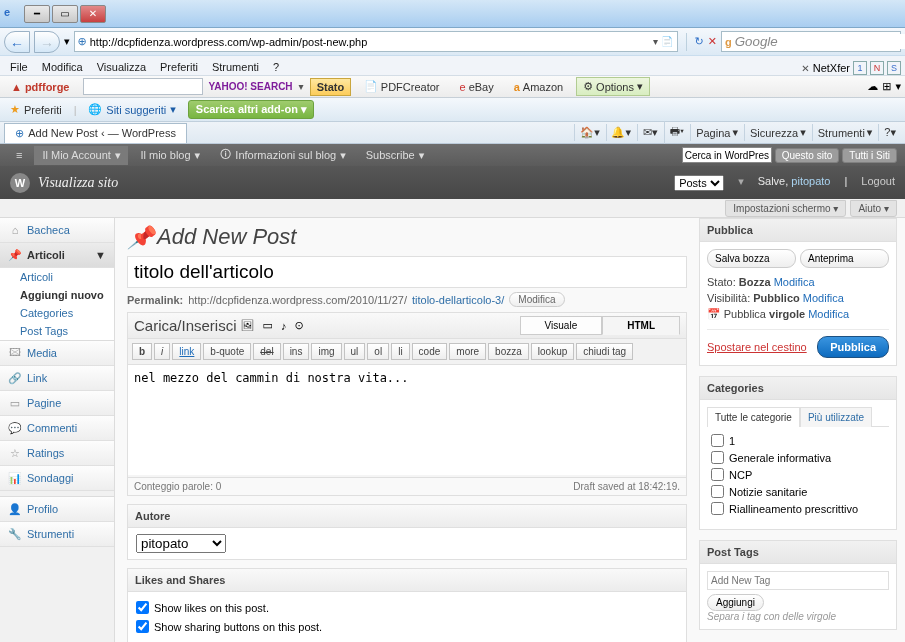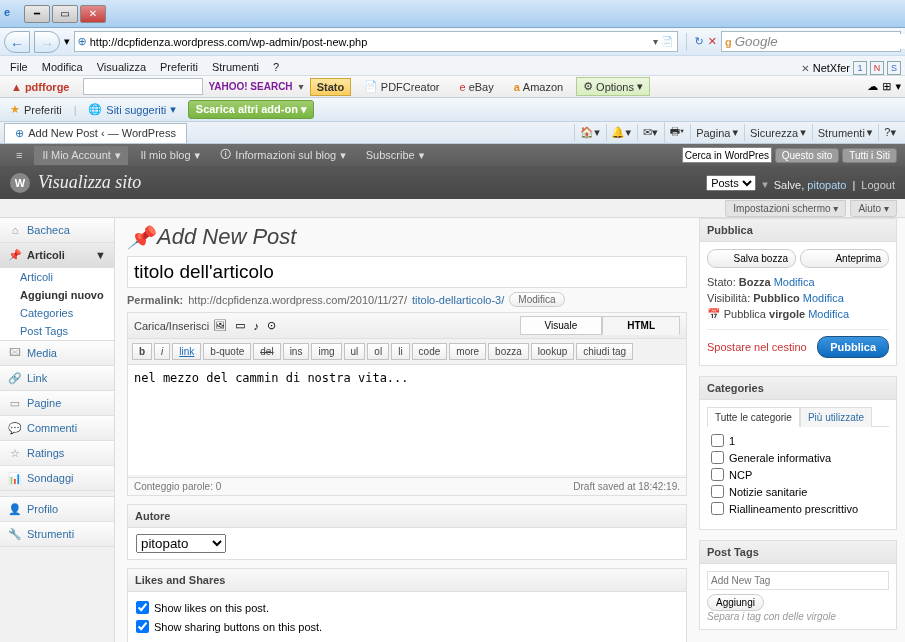--- a/index.html
+++ b/index.html
@@ -53,22 +53,22 @@
 .wpbar{height:22px;background:linear-gradient(#6d6d6d,#5b5b5b);display:flex;align-items:center;padding:0 8px;gap:4px;color:#ddd}
 .wpbaritem{padding:3px 8px;display:flex;align-items:center;gap:4px}
 .wpbaritem.active{background:#7a7a7a}
 .wpbar .rt{margin-left:auto;display:flex;align-items:center;gap:3px}
 .wpsearch{width:90px;height:16px;border:1px solid #888;background:#fff;font-size:10px;padding:0 2px}
 .wpbtn{padding:1px 6px;background:#9c9c9c;border:1px solid #808080;border-radius:3px;color:#fff;font-size:10px}
 
 
 .wphead{height:33px;background:linear-gradient(#575757,#464646);display:flex;align-items:center;padding:0 10px;color:#e8e8e8}
 .wplogo{width:20px;height:20px;border-radius:10px;background:#888;display:flex;align-items:center;justify-content:center;color:#fff;margin-right:8px;font-weight:bold}
-.wptitle{font-family:Georgia,serif;font-style:italic;font-size:18px;color:#eee}
-.wphead .rt{margin-left:auto;display:flex;align-items:flex-end;gap:6px;font-size:11px}
+.wptitle{font-family:Georgia,serif;font-style:italic;font-size:14px;color:#eee}
+.wphead .rt{margin-left:auto;display:flex;align-items:flex-start;gap:14px;font-size:11px}
 .wphead .rt select{font-size:11px}
 .wphead a{color:#aad4f1}
 
 
 .screenopts{height:19px;background:#f1f1f1;border-bottom:1px solid #dadada;display:flex;justify-content:flex-end;align-items:center;padding:0 8px;gap:4px}
 .sotab{padding:2px 7px;border:1px solid #ccc;border-radius:0 0 3px 3px;background:#e3e3e3;font-size:10px;color:#555}
 
 
 .wpbody{display:flex;height:431px;background:#f9f9f9;overflow:hidden}
 
@@ -109,21 +109,21 @@
 .metabody{padding:6px 8px;font-size:11px}
 .metabody select{width:90px}
 .checkrow{display:flex;align-items:flex-end;gap:5px;padding:3px 0}
 
 
 .rightcol{width:210px;padding:0 8px 0 4px;overflow-y:auto}
 .postbox{border:1px solid #dfdfdf;margin-bottom:10px;background:#fff}
 .pbhead{padding:5px 7px;background:linear-gradient(#f1f1f1,#e6e6e6);font-weight:bold;font-size:11px;color:#444;border-bottom:1px solid #dfdfdf}
 .pbbody{padding:7px;font-size:11px}
 .btngroup{display:flex;gap:4px;margin-bottom:6px}
-.wbtn{padding:3px 7px;border:1px solid #ccc;border-radius:9px;background:linear-gradient(#fff,#eee);font-size:10px;flex:1;text-align:right}
+.wbtn{padding:3px 7px;border:1px solid #ccc;border-radius:9px;background:linear-gradient(#fff,#eee);font-size:10px;flex:1;text-align:left}
 .statline{padding:2px 0;color:#444}
 .statline a{color:#1e6bb8}
 .pubrow{display:flex;align-items:center;justify-content:space-between;padding-top:6px;margin-top:6px;border-top:1px solid #eaeaea}
 .pubrow .trash{color:#c33}
 .pubbtn{padding:4px 12px;border:1px solid #1d5182;border-radius:10px;background:linear-gradient(#3a95e0,#0d6bbf);color:#fff;font-weight:bold;font-size:11px}
 .cattabs{display:flex;border-bottom:1px solid #dfdfdf;font-size:10px}
 .cattab{padding:4px 7px;background:#f5f5f5;border:1px solid #dfdfdf;border-bottom:none;margin-bottom:-1px;color:#2f6ea7}
 .cattab.active{background:#fff;color:#333}
 .catlist{padding:5px 0}
 .catitem{display:flex;align-items:center;gap:5px;padding:2px 4px}
@@ -319,21 +319,21 @@
     <input class="titleinput" value="titolo dell'articolo" style="">
     <div class="permalinkrow">
       <b>Permalink:</b>
       <span>http://dcpfidenza.wordpress.com/2010/11/27/</span>
         <span style="color:#2f6ea7">titolo-dellarticolo-3/</span>
       <span class="editbtn">Modifica</span>
     </div>
 
     <div class="editorbox">
       <div class="edhead">
-        <span style="font-size:11px;color:#444">Carica/Inserisci</span>
+        <span style="font-size:15px;color:#444">Carica/Inserisci</span>
         <span style="margin:0 4px">🖼</span>
         <span style="margin:0 4px">▭</span>
         <span style="margin:0 4px">♪</span>
         <span style="margin:0 4px">⊙</span>
         <div class="edtabs">
           <span class="edtab">Visuale</span>
           <span class="edtab active">HTML</span>
         </div>
       </div>
       <div class="qtags">
@@ -387,21 +387,21 @@
       <div class="pbhead">Pubblica</div>
       <div class="pbbody">
         <div class="btngroup">
           <span class="wbtn">Salva bozza</span>
           <span class="wbtn">Anteprima</span>
         </div>
         <div class="statline"><span>Stato:</span> <b>Bozza</b> <a>Modifica</a></div>
         <div class="statline"><span>Visibilità:</span> <b>Pubblico</b> <a>Modifica</a></div>
         <div class="statline">📅 <span>Pubblica</span> <b>virgole</b> <a>Modifica</a></div>
         <div class="pubrow">
-          <a class="trash" style="">Spostare nel cestino</a>
+          <a class="trash" style="text-decoration:underline">Spostare nel cestino</a>
           <span class="pubbtn">Pubblica</span>
         </div>
       </div>
     </div>
 
     <div class="postbox">
       <div class="pbhead">Categories</div>
       <div class="pbbody">
         <div class="cattabs">
           <span class="cattab active">Tutte le categorie</span>

